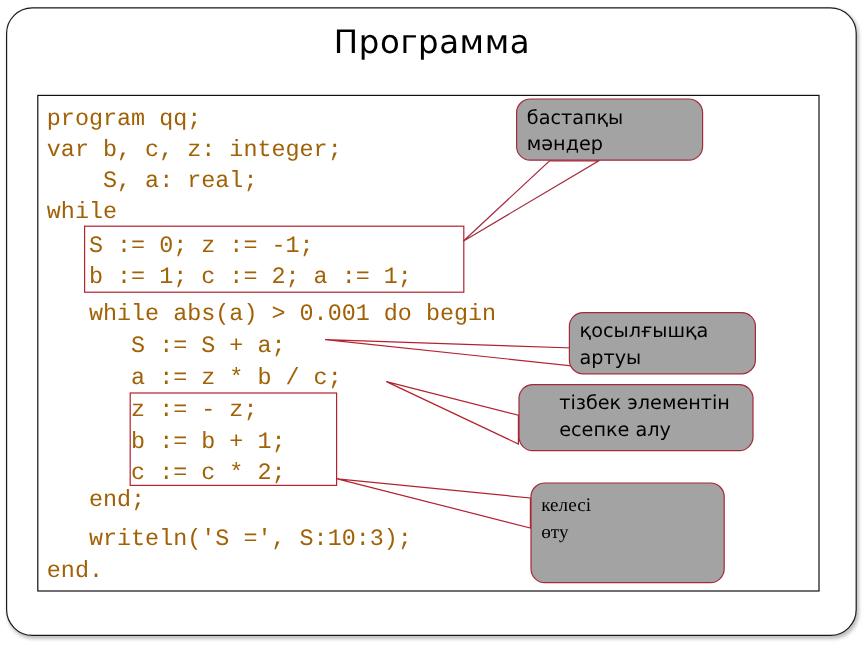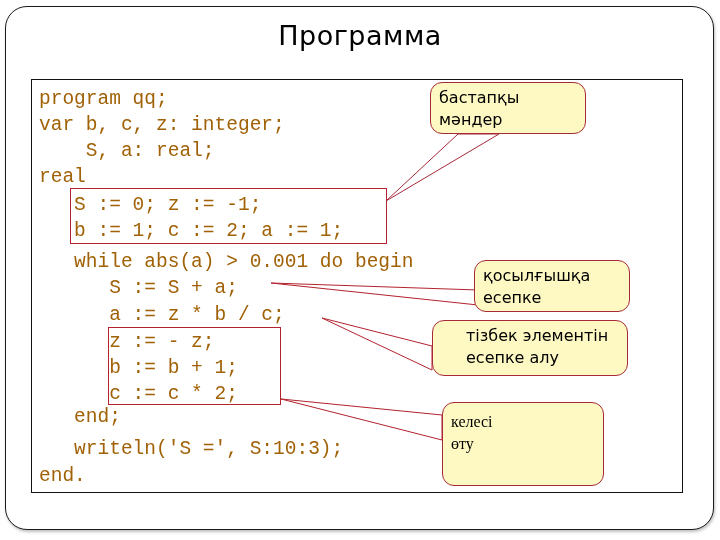--- a/index.html
+++ b/index.html
@@ -19,38 +19,38 @@
       border: 1px solid #111; background: #fff;
     }
     .code {
       position: absolute; left: 39px; font-family: "Liberation Mono", monospace;
       font-size: 19.5px; color: #a16207; white-space: pre; line-height: 26px;
     }
     .hl {
       position: absolute; border: 1.5px solid #b3222e; background: transparent;
     }
     .callout {
-      position: absolute; border: 1.5px solid #a52a3a; border-radius: 12px; background: #fef9c3;
+      position: absolute; border: 1.5px solid #a52a3a; border-radius: 12px; background: #a3a3a3;
       font-family: "DejaVu Sans", sans-serif; font-size: 16px; color: #000; line-height: 22px;
       padding: 4px 8px; box-sizing: border-box;
     }
     svg.lines { position: absolute; left: 0; top: 0; width: 720px; height: 540px; pointer-events: none; }
   </style>
 </head>
 <body>
 
 <div class="frame"></div>
 <div class="title">Программа</div>
 
 <div class="codebox"></div>
 
 <div class="code" style="top:86px;">program qq;</div>
 <div class="code" style="top:112px;">var b, c, z: integer;</div>
 <div class="code" style="top:138px;">    S, a: real;</div>
-<div class="code" style="top:164px;">real</div>
+<div class="code" style="top:164px;">while</div>
 <div class="code" style="top:192px;">   S := 0; z := -1;</div>
 <div class="code" style="top:218px;">   b := 1; c := 2; a := 1;</div>
 <div class="code" style="top:249px;">   while abs(a) &gt; 0.001 do begin</div>
 <div class="code" style="top:275px;">      S := S + a;</div>
 <div class="code" style="top:302px;">      a := z * b / c;</div>
 <div class="code" style="top:329px;">      z := - z;</div>
 <div class="code" style="top:355px;">      b := b + 1;</div>
 <div class="code" style="top:381px;">      c := c * 2;</div>
 <div class="code" style="top:404px;">   end;</div>
 <div class="code" style="top:436px;">   writeln('S =', S:10:3);</div>
@@ -66,21 +66,21 @@
   <polygon points="281,399 442,415 442,440" fill="#fff" stroke="#b3222e" stroke-width="1"></polygon>
 </svg>
 
 <div class="callout" style="left:430px; top:82px; width:156px; height:52px;">
   <div>бастапқы</div>
   <div>мәндер</div>
 </div>
 
 <div class="callout" style="left:474px; top:260px; width:156px; height:52px;">
   <div>қосылғышқа</div>
-  <div>есепке</div>
+  <div>артуы</div>
 </div>
 
 <div class="callout" style="left:432px; top:320px; width:196px; height:56px;padding-left:33px;">
   <div>тізбек элементін</div>
   <div>есепке алу</div>
 </div>
 
 <div class="callout" style="left:442px; top:402px; width:162px; height:84px; padding-top:8px;font-family:Liberation Serif, serif;">
   <div>келесі</div>
   <div>өту</div>

